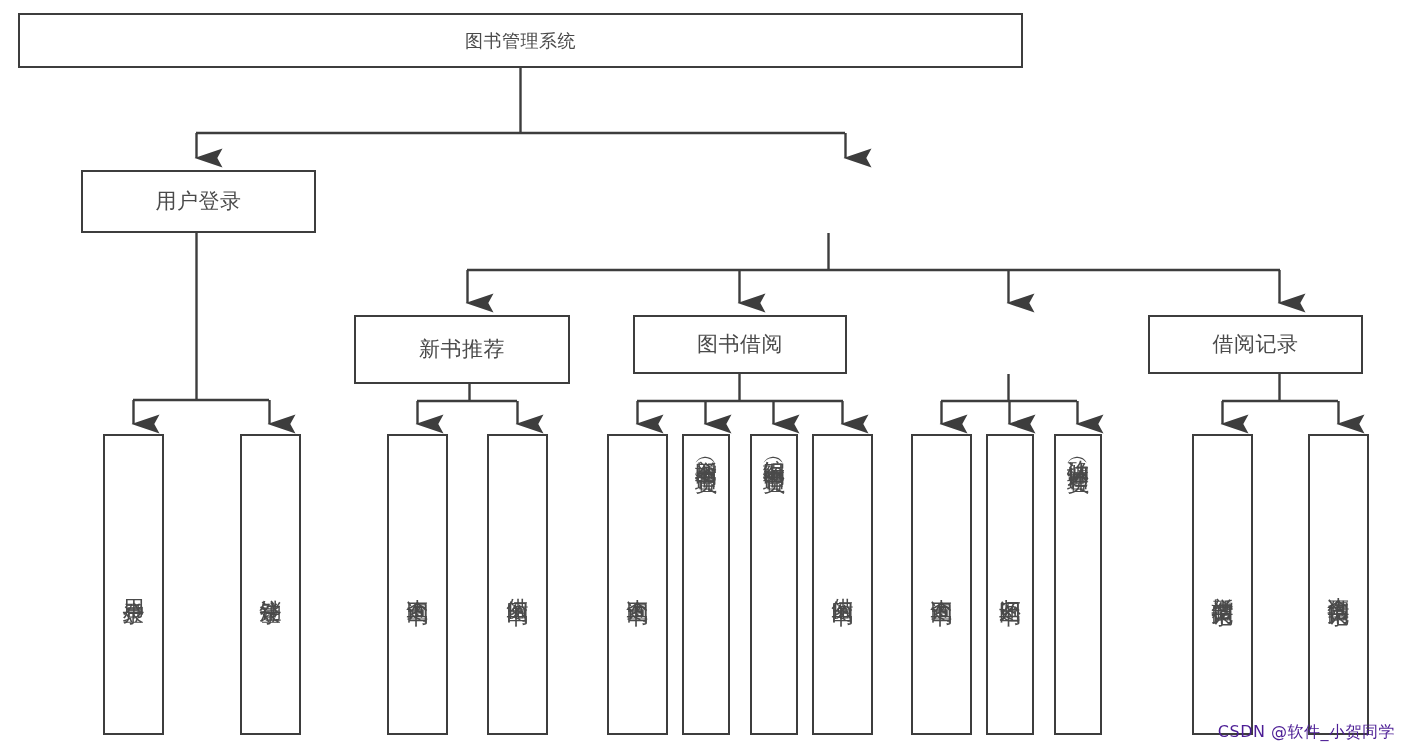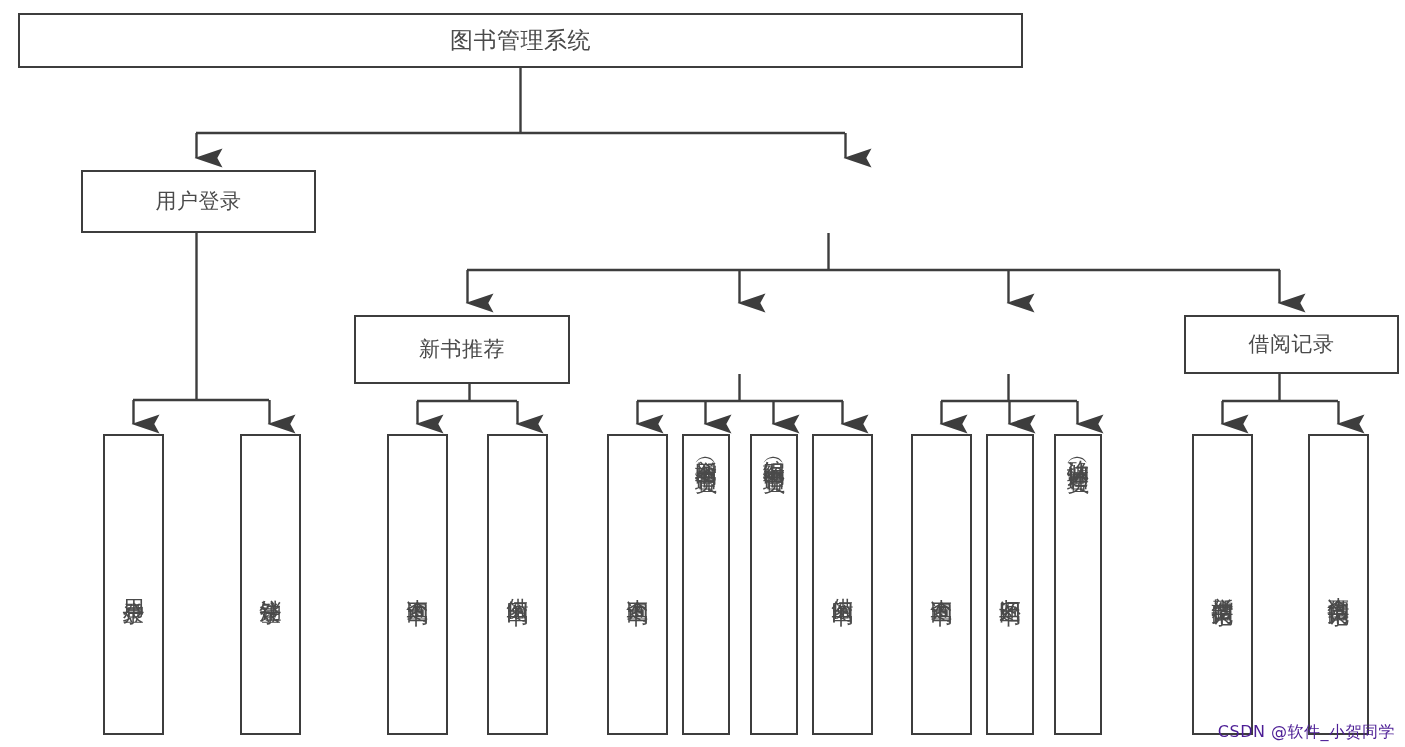--- a/index.html
+++ b/index.html
@@ -38,21 +38,21 @@
     color:#4a4a4a;
     letter-spacing:0.5px;
     line-height:1.18;
     white-space:nowrap;
   }
   
   .node.horiz .node-label{
     font-size:21px;
     writing-mode:horizontal-tb;
   }
-  .node.root .node-label{font-size:23px;}
+  .node.root .node-label{font-size:18px;}
   
   .node.vert{
     align-items:flex-start;
     justify-content:center;
     padding-top:6px;
   }
   .node.vert .node-label{
     writing-mode:vertical-rl;
     text-orientation:upright;
     font-size:22px;
@@ -140,23 +140,26 @@
 
   <div class="node horiz" style="left:81px; top:170px; width:235px; height:63px;">
     <span class="node-label">用户登录</span>
   </div>
 
 
   <div class="node horiz" style="left:354px; top:315px; width:216px; height:69px;">
     <span class="node-label">新书推荐</span>
   </div>
 
-
-
-  <div class="node horiz" style="left:1184px; top:315px; width:215px; height:59px;">
+  <div class="node horiz" style="left:633px; top:315px; width:214px; height:59px;">
+    <span class="node-label">图书借阅</span>
+  </div>
+
+
+  <div class="node horiz" style="left:1148px; top:315px; width:215px; height:59px;">
     <span class="node-label">借阅记录</span>
   </div>
 
   <div class="node vert centered" style="left:103px; top:434px; width:61px; height:301px;">
     <span class="node-label">用户登录</span>
   </div>
 
   <div class="node vert centered" style="left:240px; top:434px; width:61px; height:301px;">
     <span class="node-label">注销登录</span>
   </div>

